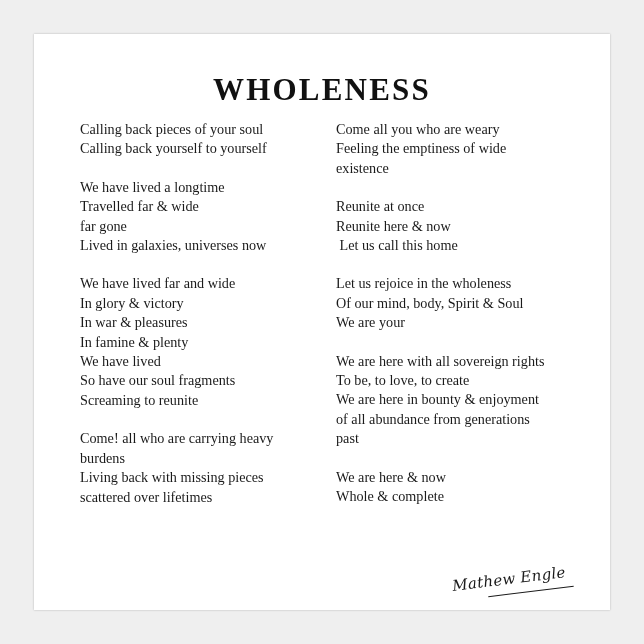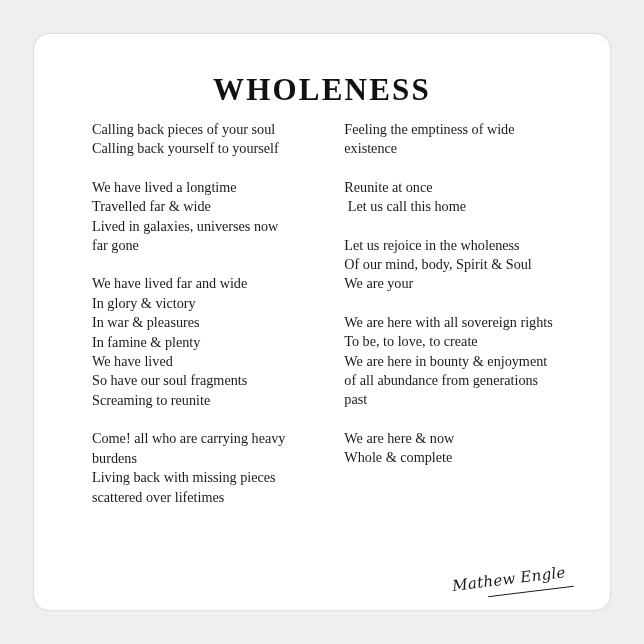--- a/index.html
+++ b/index.html
@@ -24,42 +24,41 @@
   }
   #poster-sheet {
     position: absolute;
     left: 34px;
     top: 34px;
     width: 576px;
     height: 576px;
     background: #ffffff;
     box-sizing: border-box;
     box-shadow: 0 0 2px rgba(0,0,0,0.25);
-    border-radius: 15px;
   }
   #poster-title {
     position: absolute;
     top: 38px;
     left: 0;
     width: 100%;
     text-align: center;
     font-family: "Liberation Serif", serif;
     font-size: 31px;
     font-weight: bold;
     letter-spacing: 2.2px;
     color: #111111;
   }
   #poem-columns {
     position: absolute;
     top: 86px;
     left: 0;
     width: 576px;
     height: 470px;
     box-sizing: border-box;
-    padding: 0 14px 0 26px;
+    padding: 0 14px 0 14px;
     display: flex;
     flex-direction: row;
     justify-content: flex-start;
     align-items: flex-start;
   }
   .poem-column {
     font-family: "Liberation Serif", serif;
     font-size: 14.2px;
     line-height: 19.4px;
     color: #1a1a1a;
@@ -114,46 +113,48 @@
 
     <div id="poem-columns">
       <div class="poem-column" id="poem-column-left">
           <div class="stanza">
             <div class="poem-line">Calling back pieces of your soul</div>
             <div class="poem-line">Calling back yourself to yourself</div>
           </div>
           <div class="stanza">
             <div class="poem-line">We have lived a longtime</div>
             <div class="poem-line">Travelled far &amp; wide</div>
+            <div class="poem-line">far gone</div>
             <div class="poem-line">Lived in galaxies, universes now</div>
-            <div class="poem-line">far gone</div>
           </div>
           <div class="stanza">
             <div class="poem-line">We have lived far and wide</div>
             <div class="poem-line">In glory &amp; victory</div>
             <div class="poem-line">In war &amp; pleasures</div>
             <div class="poem-line">In famine &amp; plenty</div>
             <div class="poem-line">We have lived</div>
             <div class="poem-line">So have our soul fragments</div>
             <div class="poem-line">Screaming to reunite</div>
           </div>
           <div class="stanza">
             <div class="poem-line">Come! all who are carrying heavy</div>
             <div class="poem-line">burdens</div>
             <div class="poem-line">Living back with missing pieces</div>
             <div class="poem-line">scattered over lifetimes</div>
           </div>
         </div>
       <div class="poem-column" id="poem-column-right">
           <div class="stanza">
+            <div class="poem-line">Come all you who are weary</div>
             <div class="poem-line">Feeling the emptiness of wide</div>
             <div class="poem-line">existence</div>
           </div>
           <div class="stanza">
             <div class="poem-line">Reunite at once</div>
+            <div class="poem-line">Reunite here &amp; now</div>
             <div class="poem-line"> Let us call this home</div>
           </div>
           <div class="stanza">
             <div class="poem-line">Let us rejoice in the wholeness</div>
             <div class="poem-line">Of our mind, body, Spirit &amp; Soul</div>
             <div class="poem-line">We are your</div>
           </div>
           <div class="stanza">
             <div class="poem-line">We are here with all sovereign rights</div>
             <div class="poem-line">To be, to love, to create</div>

